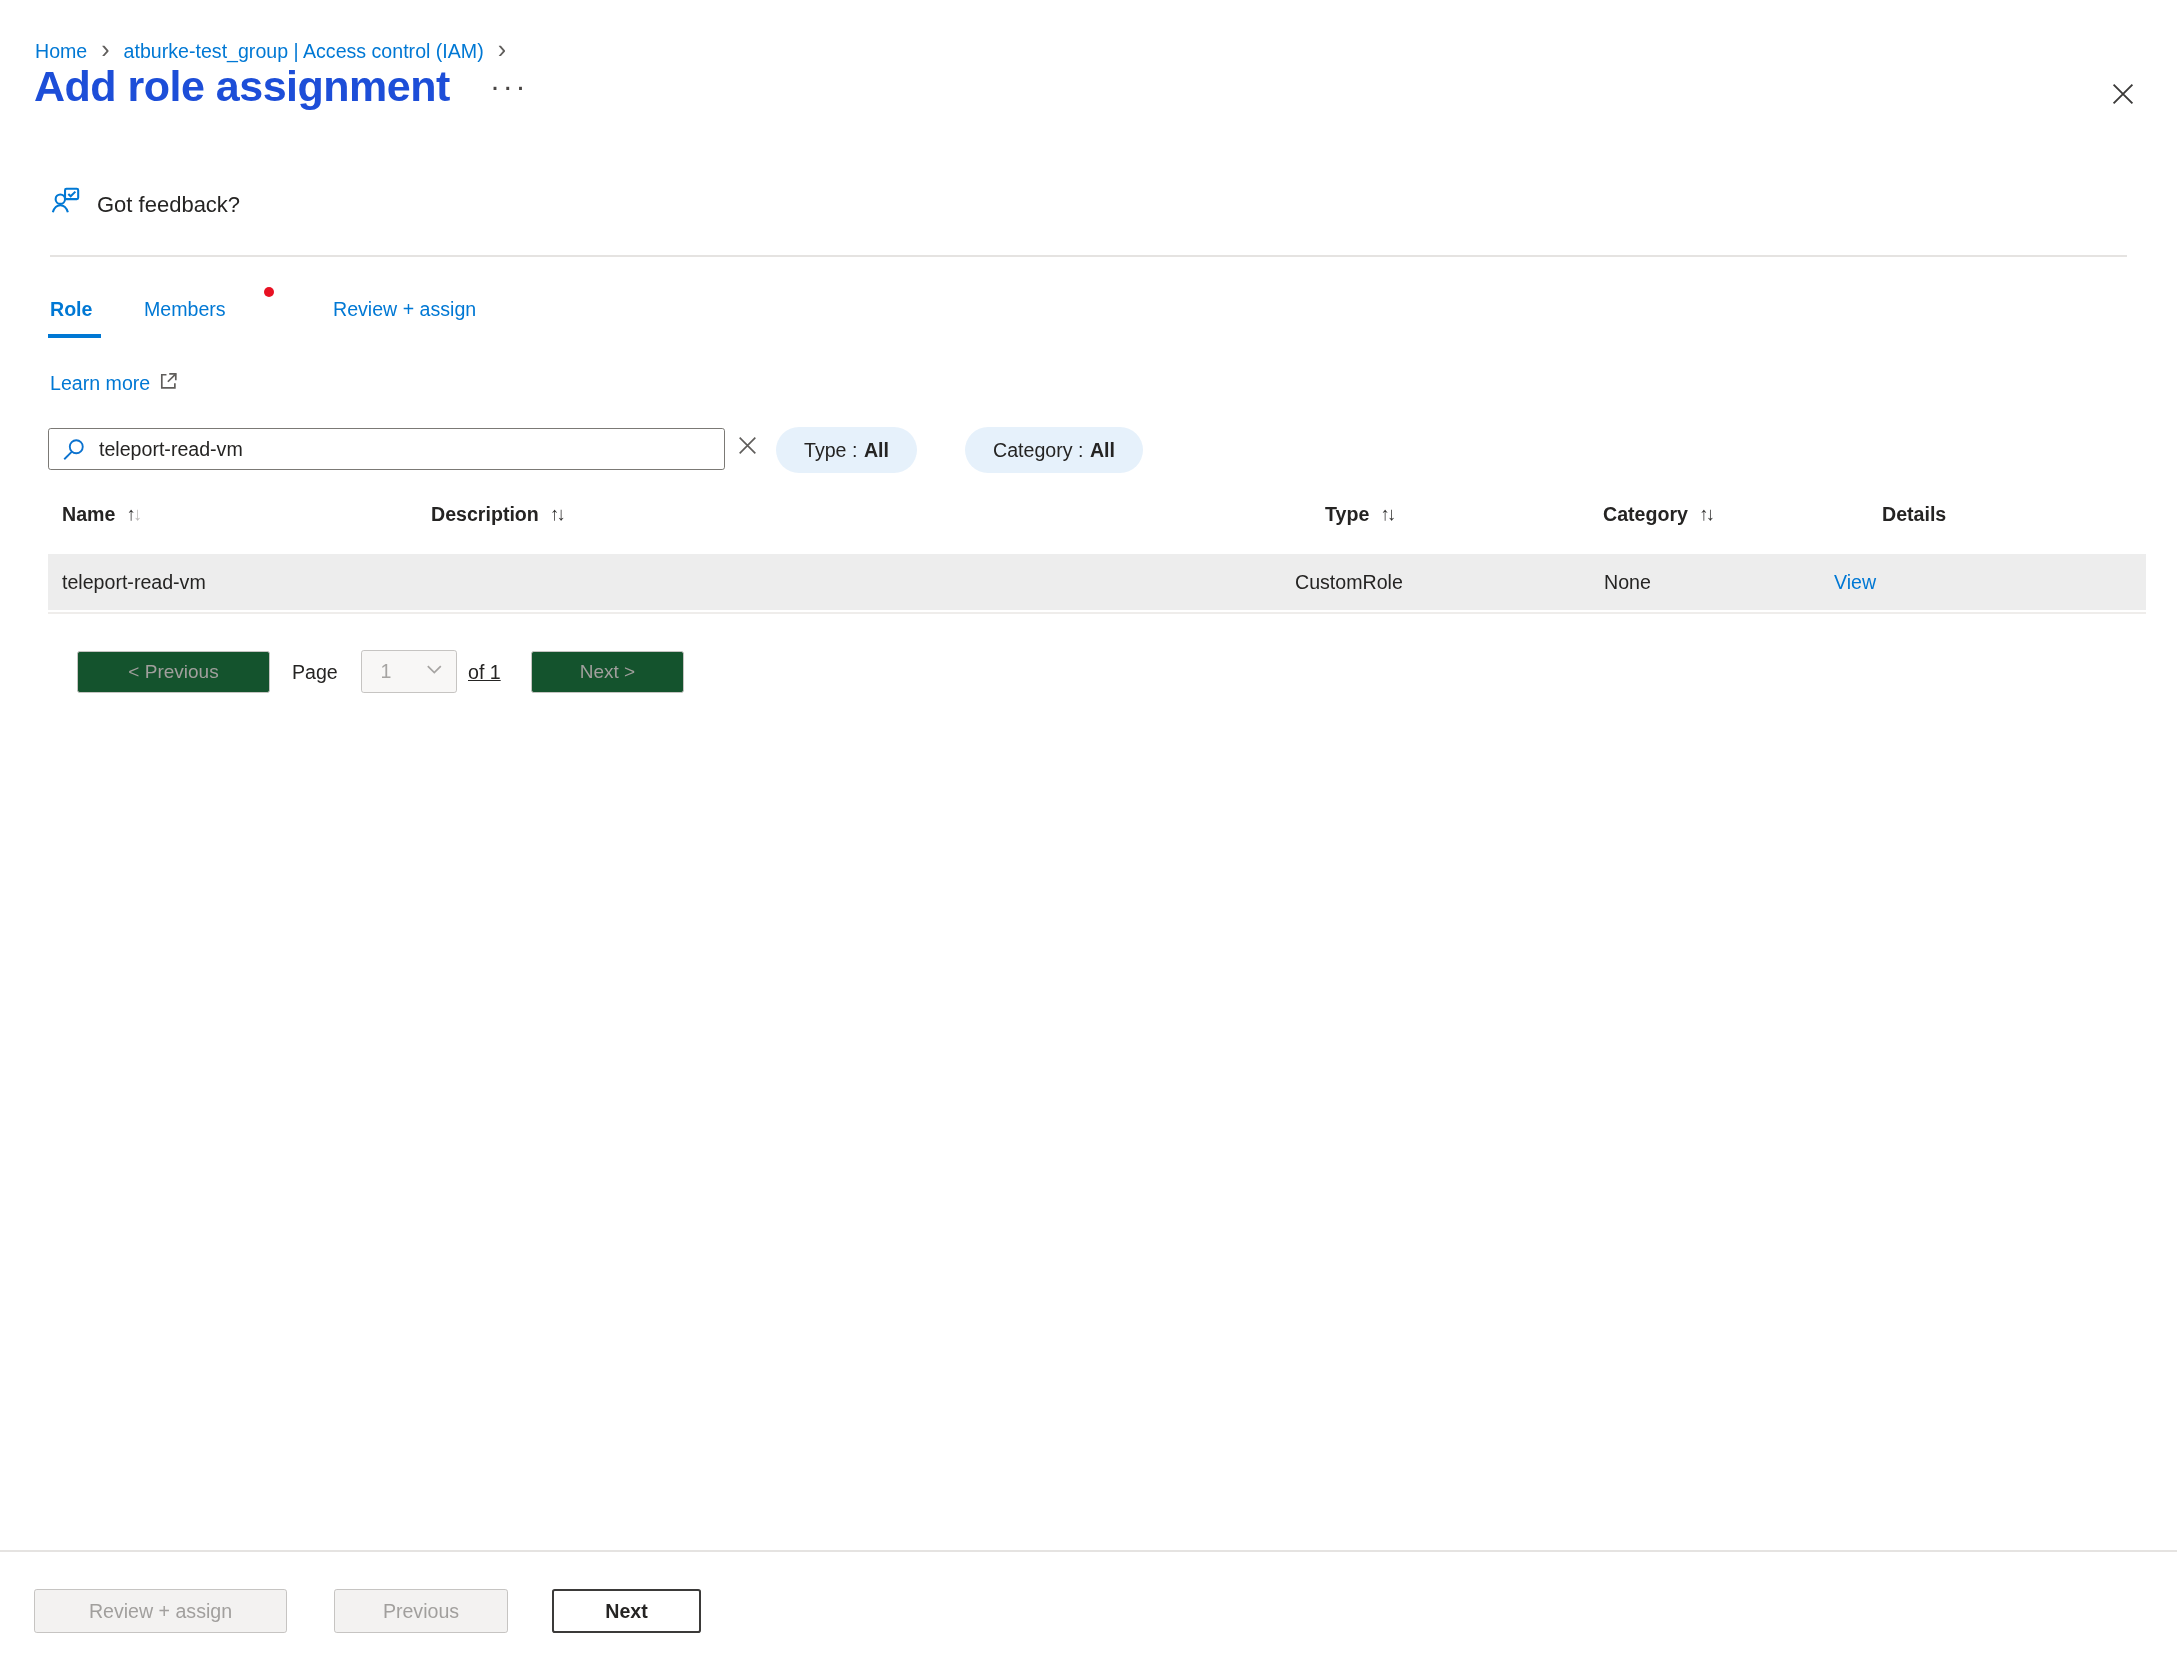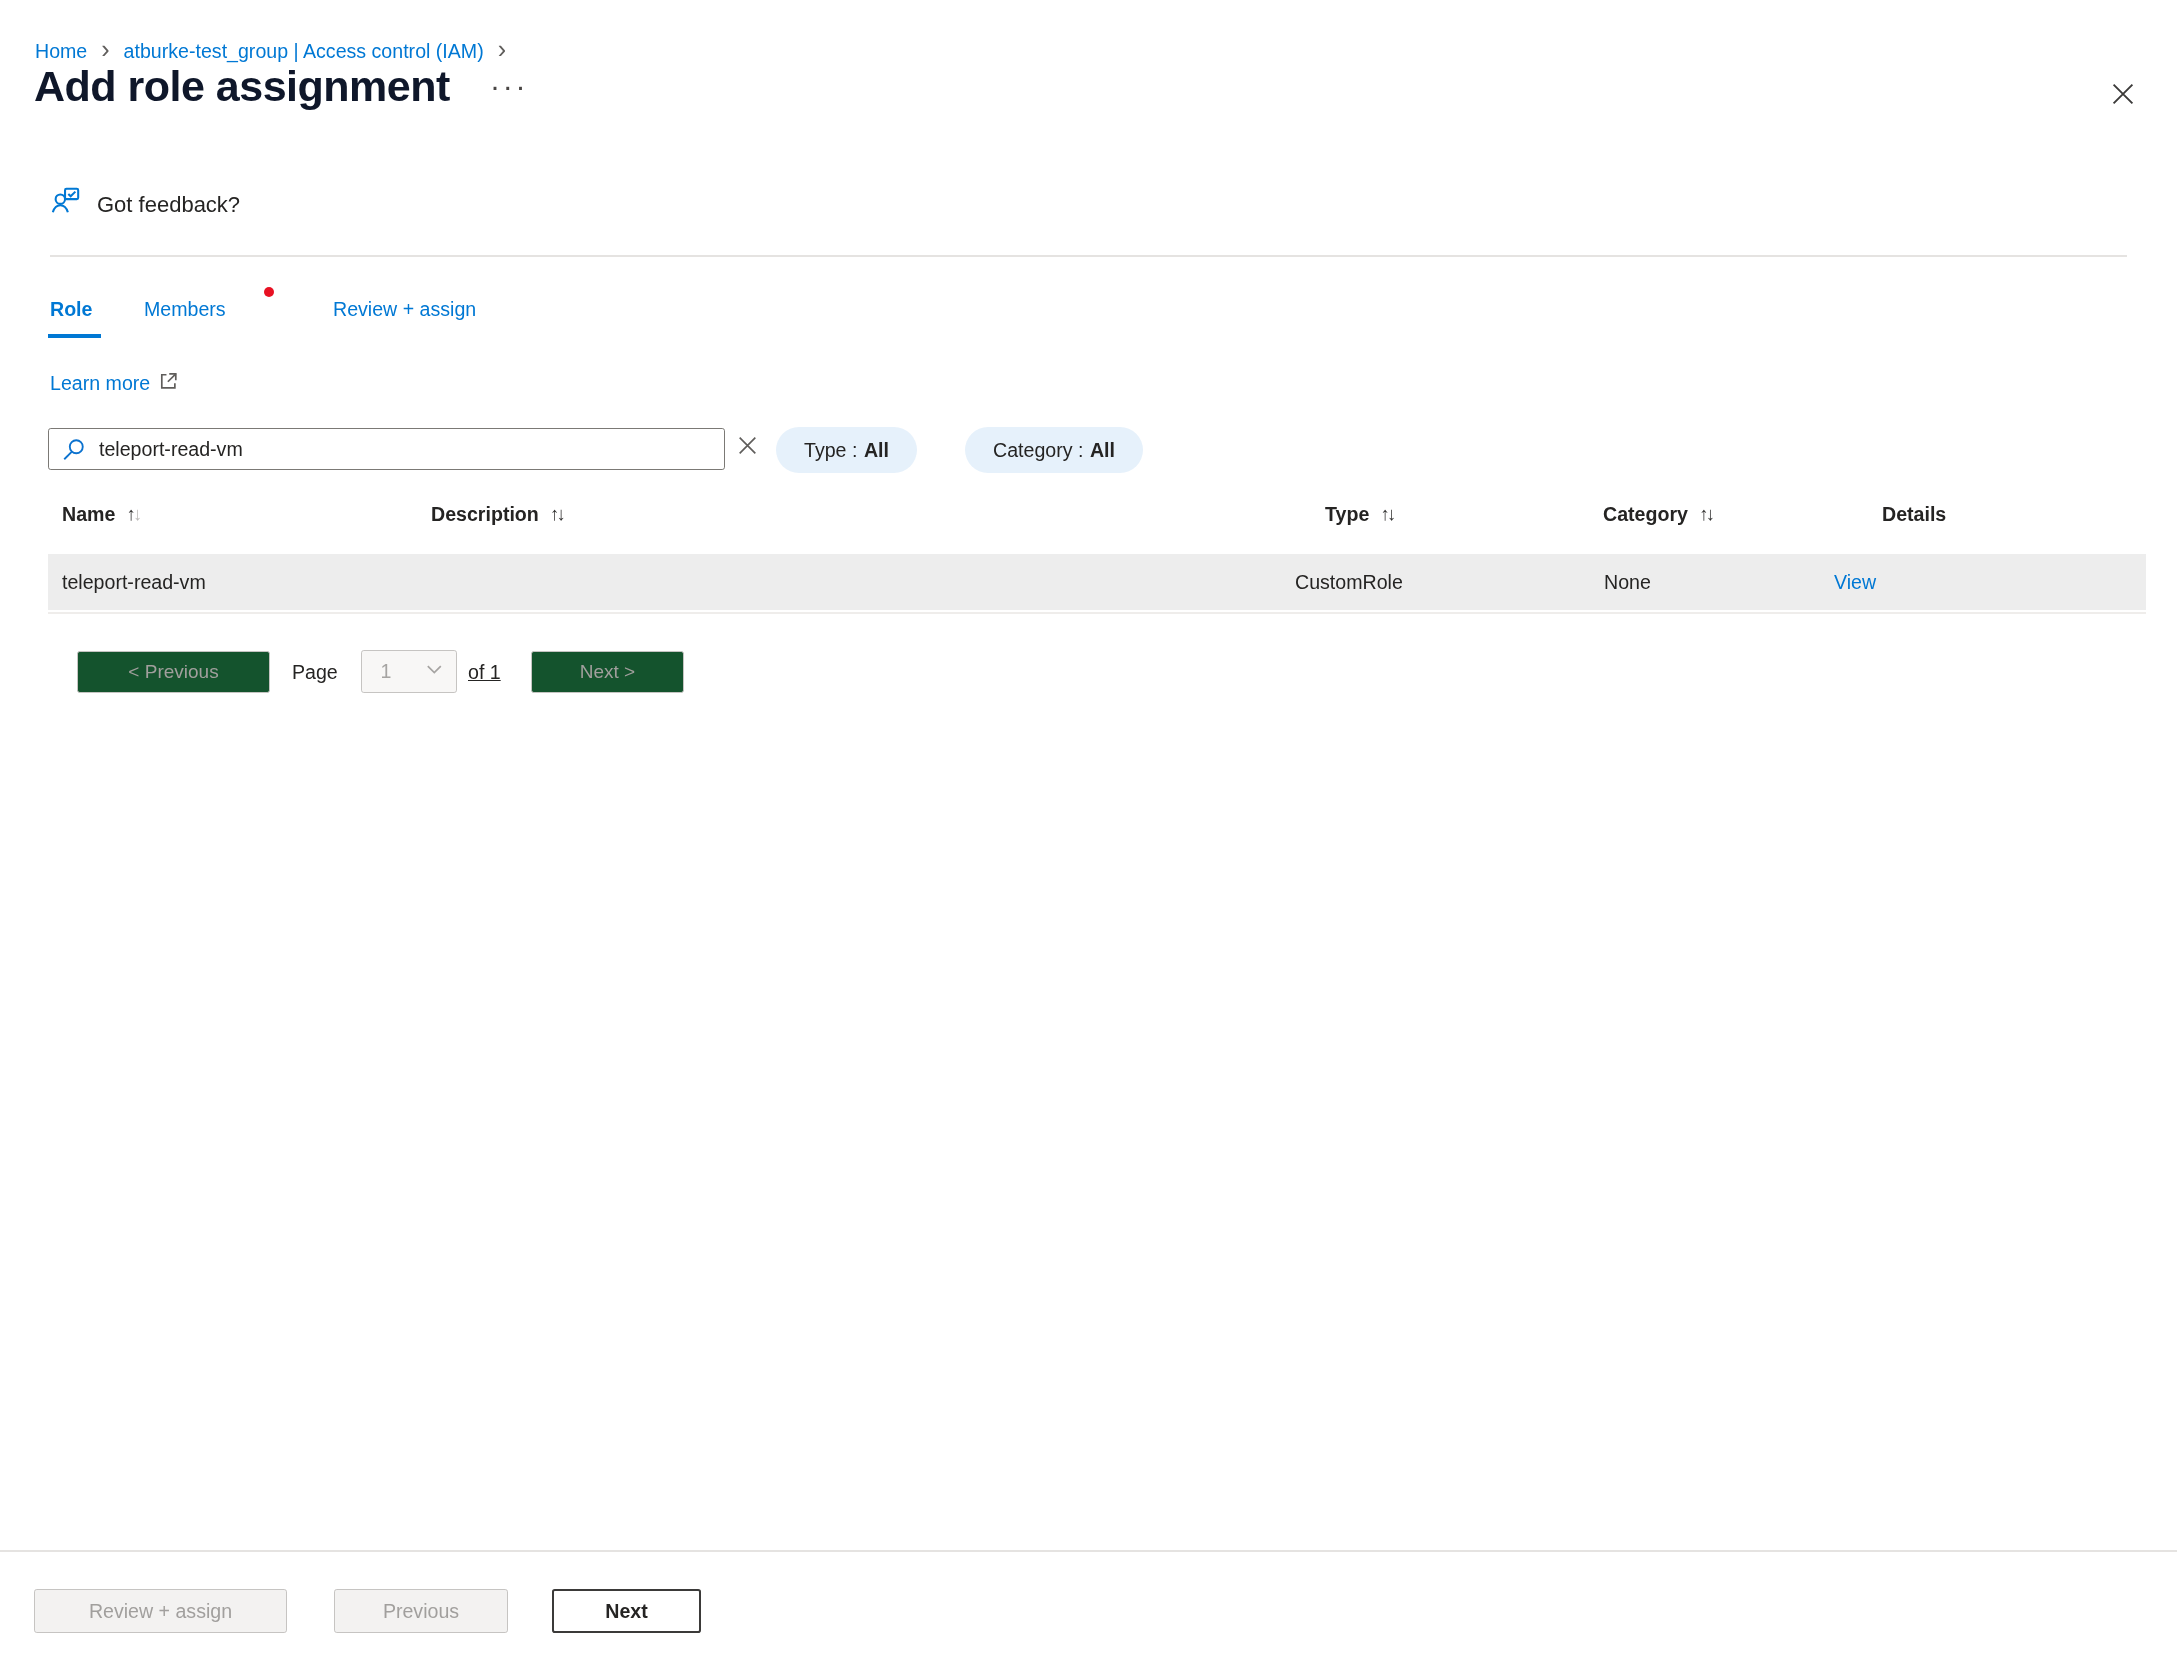--- a/index.html
+++ b/index.html
@@ -5,21 +5,21 @@
   html,body{margin:0;padding:0;background:#fff;}
   .page{position:relative;width:2178px;height:1674px;background:#ffffff;overflow:hidden;
         font-family:"Liberation Sans",sans-serif;color:#252423;}
 
   
   .breadcrumb{position:absolute;left:35px;top:17px;display:flex;align-items:center;gap:14px;font-size:19.6px;margin-top:23px;}
   .crumb{color:#0078d4;cursor:pointer;}
   .crumb-sep{color:#605e5c;font-size:25px;line-height:18.6px;transform:translateY(-1.9px);}
 
   
-  .page-title{position:absolute;left:34px;top:62px;font-size:43px;font-weight:600;color:#0f172a;letter-spacing:-0.5px;}
+  .page-title{position:absolute;left:34px;top:62px;font-size:43px;font-weight:600;color:#1d4ed8;letter-spacing:-0.5px;}
   .more-btn{position:absolute;left:490px;top:69px;font-size:30px;color:#494644;letter-spacing:2.8px;cursor:pointer;}
   .close-btn{position:absolute;left:2107px;top:78px;width:32px;height:32px;cursor:pointer;}
 
   
   .feedback{position:absolute;left:50px;top:186px;display:flex;align-items:center;gap:16px;font-size:22px;cursor:pointer;}
   .divider-top{position:absolute;left:50px;top:255px;width:2077px;height:1.9px;background:#e5e3e1;}
 
   
   .tab{position:absolute;top:298px;font-size:19.6px;color:#0078d4;cursor:pointer;}
   .tab-role{left:50px;font-weight:600;}

